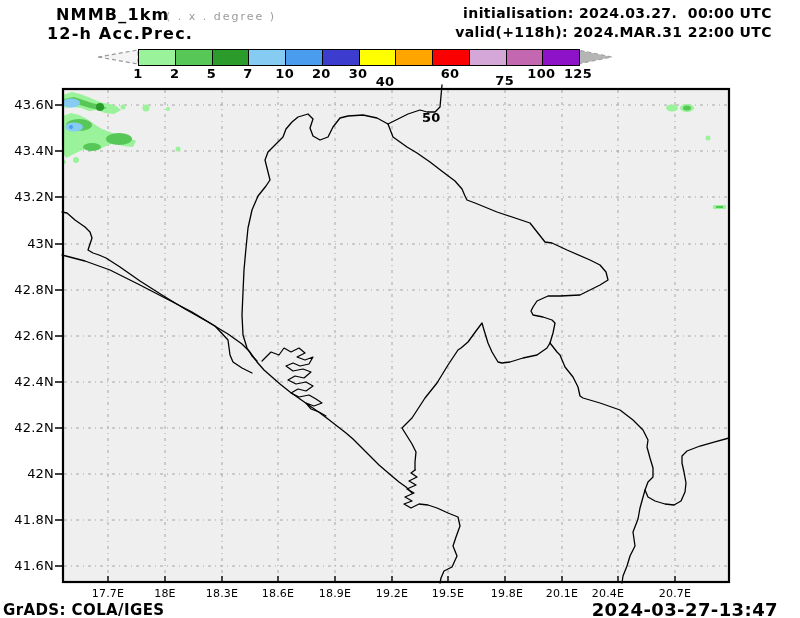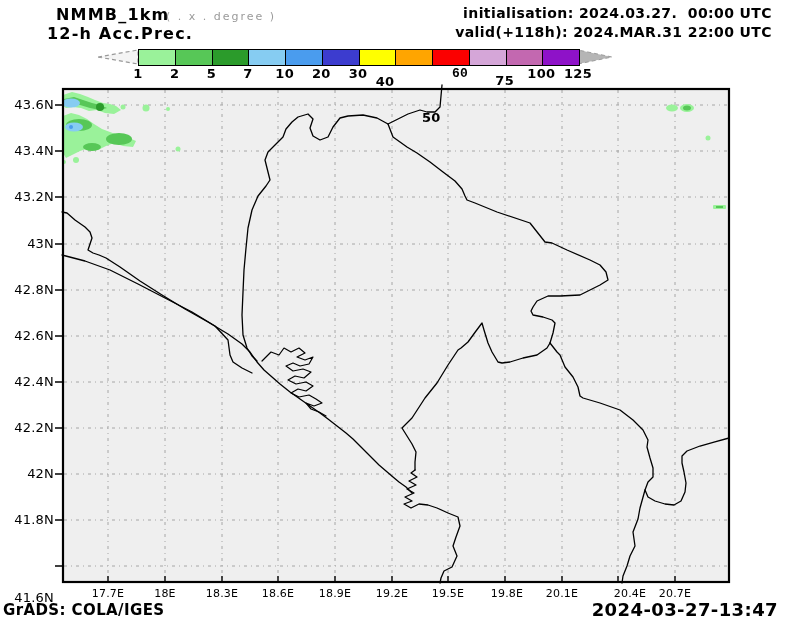--- a/index.html
+++ b/index.html
@@ -125,48 +125,48 @@
   <div id="cbar-labels">
       <span class="cbar-label" style="left: 41px;">1</span>
       <span class="cbar-label" style="left: 77.67px;">2</span>
       <span class="cbar-label" style="left: 114.34px;">5</span>
       <span class="cbar-label" style="left: 151.01px;">7</span>
       <span class="cbar-label" style="left: 187.68px;">10</span>
       <span class="cbar-label" style="left: 224.35px;">20</span>
       <span class="cbar-label" style="left: 261.02px;">30</span>
       <span class="cbar-label" style="left: 288px; margin-top: 8px;">40</span>
       <span class="cbar-label" style="left: 334.36px; margin-top: 44px;">50</span>
-      <span class="cbar-label" style="left: 363px; font-family: Liberation Mono, monospace;">60</span>
+      <span class="cbar-label" style="left: 353px;">60</span>
       <span class="cbar-label" style="left: 407.7px; margin-top: 7px;">75</span>
       <span class="cbar-label" style="left: 444.37px;">100</span>
       <span class="cbar-label" style="left: 481.04px;">125</span>
     </div>
 </div>
 
 <div id="lat-labels">
     <div class="ylab" style="top: 97px;">43.6N</div>
     <div class="ylab" style="top: 143px;">43.4N</div>
     <div class="ylab" style="top: 189px;">43.2N</div>
     <div class="ylab" style="top: 236px; text-align: right;">43N</div>
     <div class="ylab" style="top: 282px;">42.8N</div>
     <div class="ylab" style="top: 328px;">42.6N</div>
     <div class="ylab" style="top: 374px;">42.4N</div>
     <div class="ylab" style="top: 420px;">42.2N</div>
     <div class="ylab" style="top: 466px;">42N</div>
     <div class="ylab" style="top: 512px;">41.8N</div>
-    <div class="ylab" style="top: 558px; margin-top: 32px;">41.6N</div>
+    <div class="ylab" style="top: 558px;">41.6N</div>
   </div>
 <div id="lon-labels">
     <div class="xlab" style="left: 80px;">17.7E</div>
     <div class="xlab" style="left: 137px;">18E</div>
     <div class="xlab" style="left: 194px;">18.3E</div>
     <div class="xlab" style="left: 250px;">18.6E</div>
     <div class="xlab" style="left: 307px;">18.9E</div>
     <div class="xlab" style="left: 364px;">19.2E</div>
     <div class="xlab" style="left: 420px;">19.5E</div>
     <div class="xlab" style="left: 479px;">19.8E</div>
     <div class="xlab" style="left: 534px;">20.1E</div>
-    <div class="xlab" style="left: 602px;">20.4E</div>
+    <div class="xlab" style="left: 580px;">20.4E</div>
     <div class="xlab" style="left: 647px;">20.7E</div>
   </div>
 
 <div class="abs footl" style="left:3px;top:601px">GrADS: COLA/IGES</div>
 <div class="abs footr" style="right:22px;top:599px">2024-03-27-13:47</div>
 
 </body></html>

